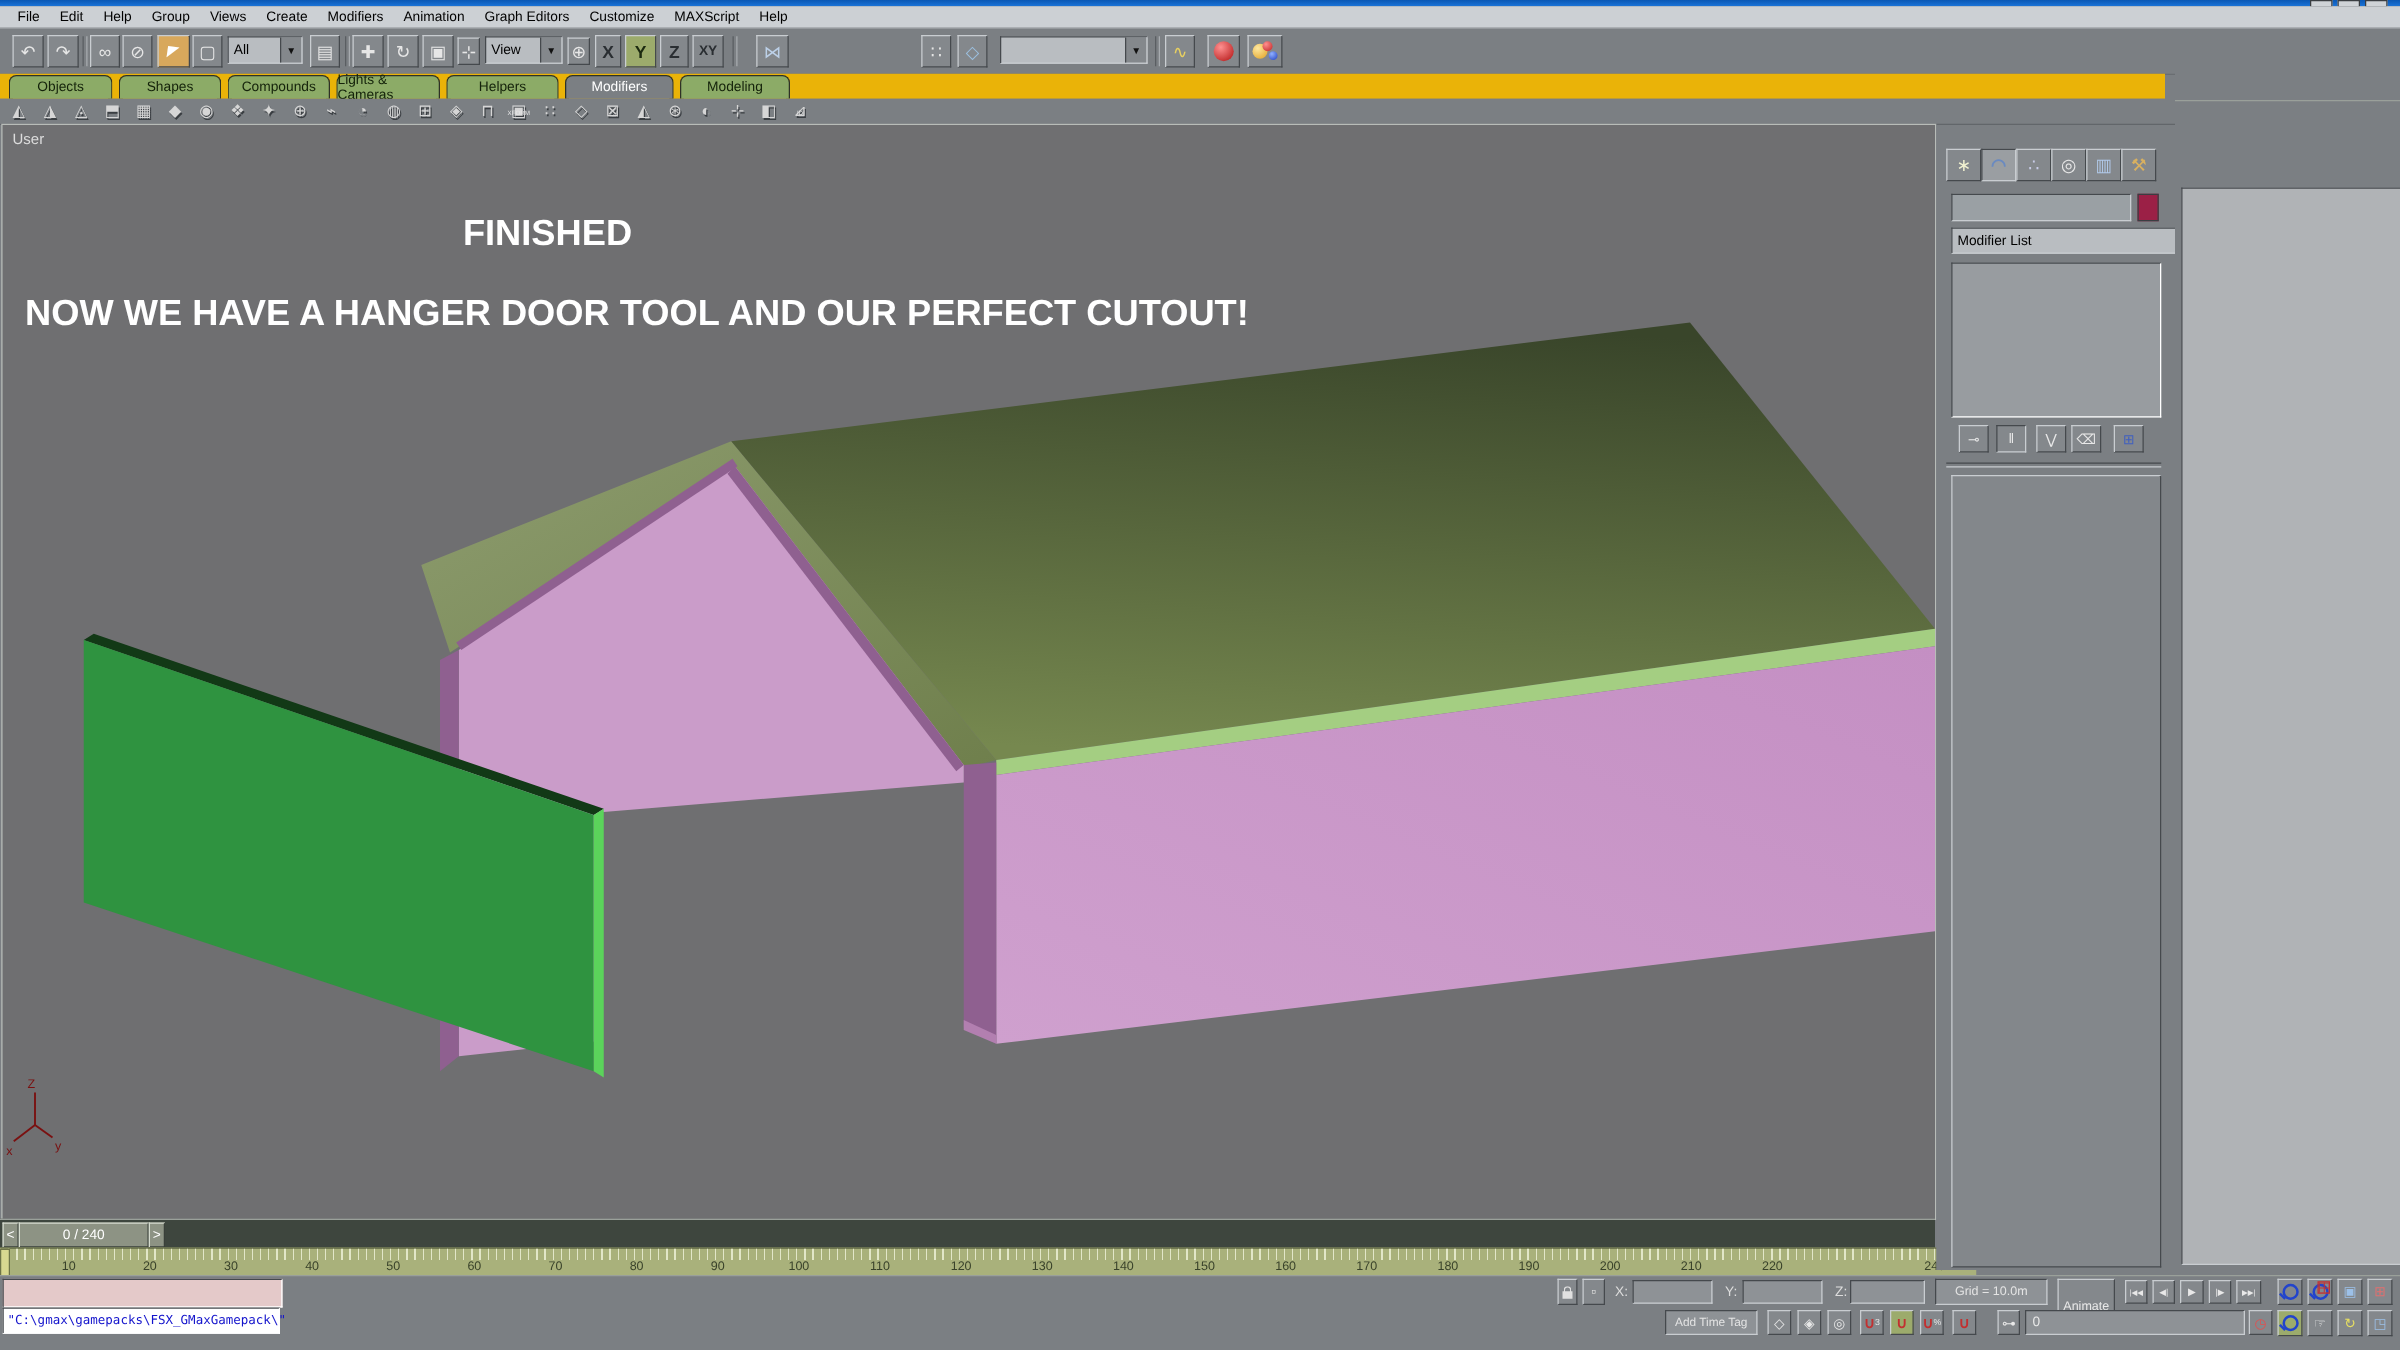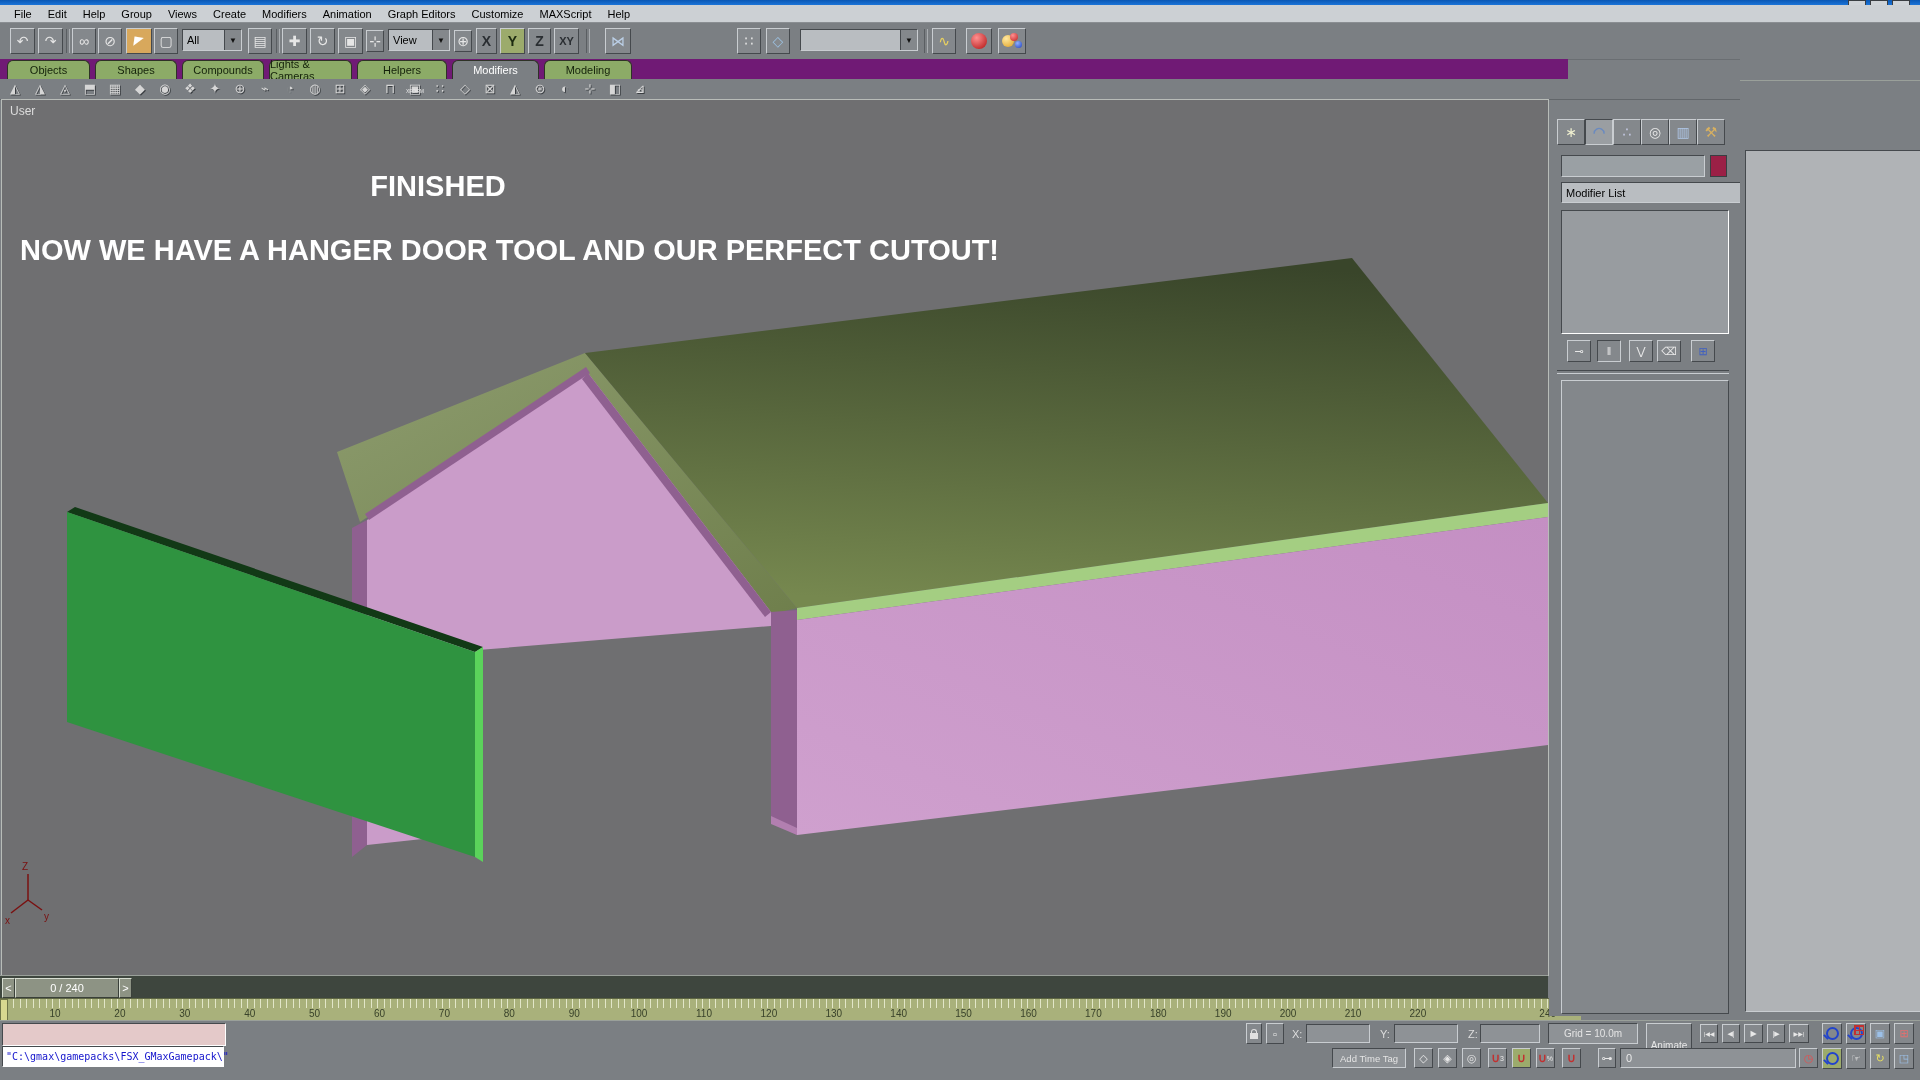--- a/index.html
+++ b/index.html
@@ -20,21 +20,21 @@
   .act{background:#d8a85c;color:#fff;}
   .actg{background:#9cab6c;color:#1c2a10;}
   .sk{box-sizing:border-box;background:#8e9296;border:1px solid;border-color:#45494d #c9cdd1 #c9cdd1 #45494d;}
   .dd{position:absolute;top:5px;height:22px;display:flex;align-items:center;box-sizing:border-box;
       background:#b9bdc1;border:1px solid;border-color:#45494d #c9cdd1 #c9cdd1 #45494d;color:#000;padding-left:4px;}
   .dd .arrow{margin-left:auto;width:16px;height:100%;background:#84888c;border-left:1px solid #45494d;
       display:flex;align-items:center;justify-content:center;font-size:8px;color:#111;}
   .divider{position:absolute;top:5px;width:2px;height:24px;border-left:1px solid #5a5e62;border-right:1px solid #a8acb0;}
   .ball{border-radius:50%;display:inline-block;}
   
-  #tabrow{left:0;top:59px;width:1568px;height:20px;background:#701a75;}
+  #tabrow{left:0;top:59px;width:1732px;height:20px;background:#eab308;}
   .tab{position:absolute;top:1px;height:18px;background:#8cab67;border:1px solid #2e3226;border-bottom:none;
        border-radius:6px 6px 0 0;display:flex;align-items:center;justify-content:center;color:#14220a;cursor:default;}
   .tab.sel{background:#7b7f83;color:#fff;}
   
   #modrow{left:0;top:79px;width:1920px;height:21px;background:#7b7f83;border-bottom:1px solid #62666a;
           display:flex;align-items:center;padding-left:4px;box-sizing:border-box;}
   .mic{width:22px;height:18px;margin-right:3px;color:#d6d6d6;font-size:13px;line-height:18px;text-align:center;
        text-shadow:1px 1px 0 #3a3e42;position:relative;}
   .mic .lbl{position:absolute;left:0;right:0;bottom:-2px;font-size:5px;color:#e8e8e8;text-shadow:none;}
   

